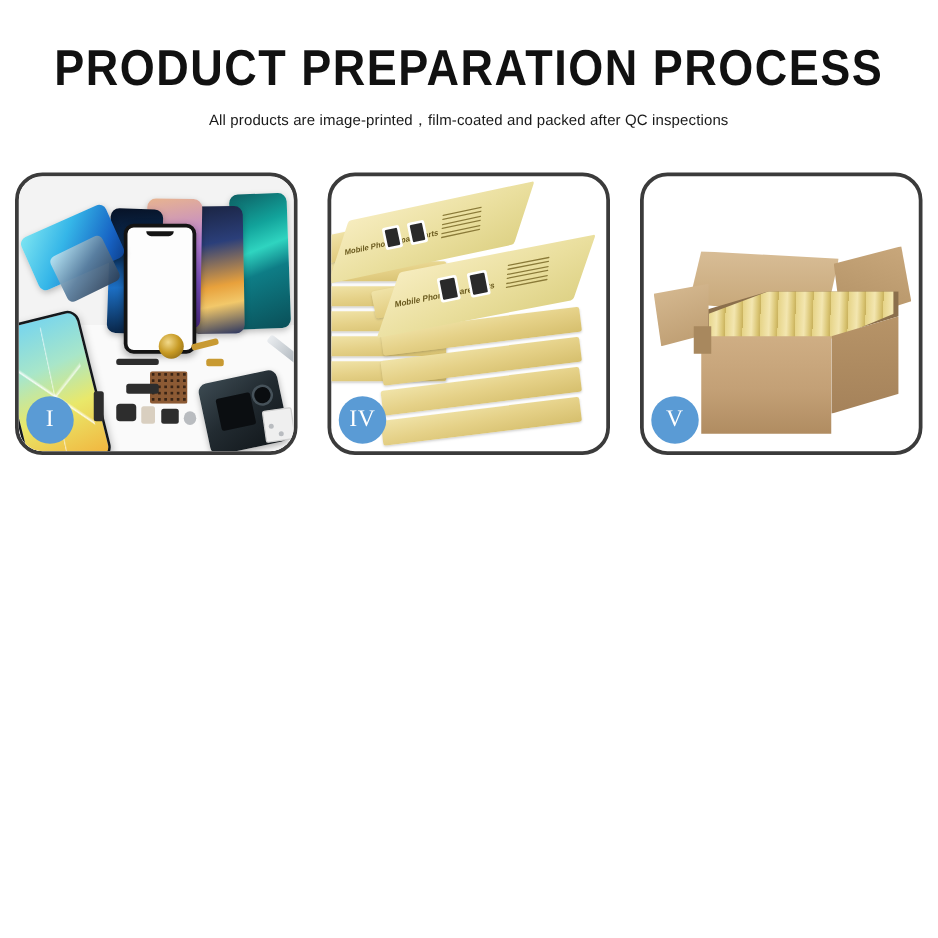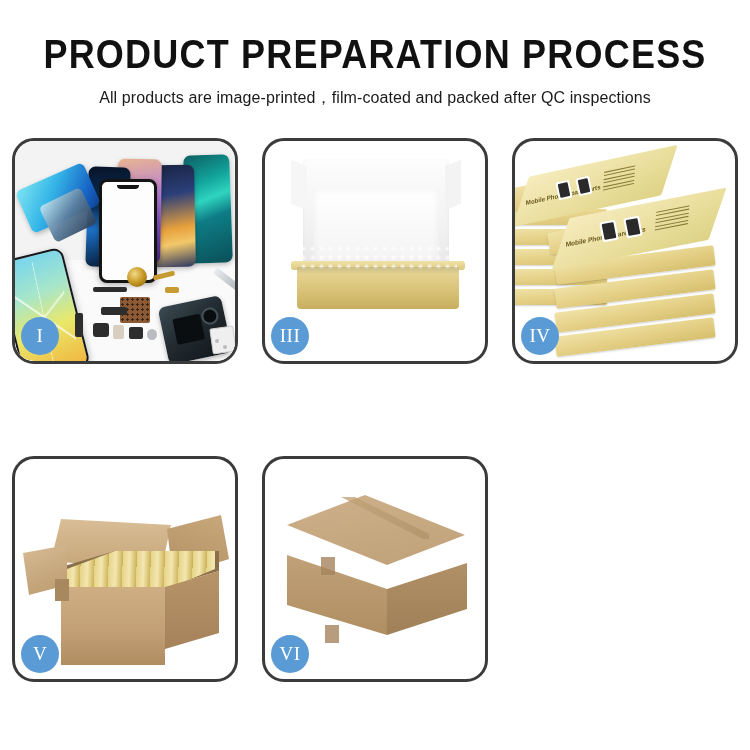--- a/index.html
+++ b/index.html
@@ -25,21 +25,21 @@
     letter-spacing:1.2px;
     color:#111111;
     line-height:40px;
     transform:scaleY(1.12);
     transform-origin:center top;
     white-space:nowrap;
   }
   #subtitle{
     margin-top:16px;
     font-family:"Liberation Sans", sans-serif;
-    font-size:16px;
+    font-size:12px;
     font-weight:400;
     color:#1a1a1a;
     letter-spacing:0.1px;
     white-space:nowrap;
   }
 
   
   #grid{
     position:absolute;
     left:12px; top:138px;
@@ -377,29 +377,20 @@
       <div class="board"></div>
       <div class="tweez"></div>
       <div class="sim"></div>
       <div class="pt silver" style="left:200px;top:198px;width:4px;height:4px;border-radius:50%;"></div>
       <div class="pt silver" style="left:208px;top:204px;width:4px;height:4px;border-radius:50%;"></div>
     </div>
     <div class="badge">I</div>
   </div>
 
 
-  <div class="panel">
-    <div class="stage">
-      <div class="b3-lid"></div>
-      <div class="b3-foam"></div>
-      <div class="b3-lip"></div>
-      <div class="b3-tray"></div>
-    </div>
-    <div class="badge">III</div>
-  </div>
 
   <div class="panel">
     <div class="stage">
 
       <div class="stackbox" style="left:-4px;top:68px;width:96px;height:16px;"></div>
       <div class="stackbox" style="left:-4px;top:88px;width:96px;height:16px;"></div>
       <div class="stackbox" style="left:-4px;top:108px;width:96px;height:16px;"></div>
       <div class="stackbox" style="left:-4px;top:128px;width:96px;height:16px;"></div>
       <div class="stackbox" style="left:-4px;top:148px;width:96px;height:16px;"></div>
 
@@ -454,26 +445,14 @@
       <div class="c5-inner"></div>
       <div class="c5-goods"></div>
       <div class="c5-flapL"></div>
       <div class="c5-front"></div>
       <div class="c5-side"></div>
       <div class="c5-tabL"></div>
     </div>
     <div class="badge">V</div>
   </div>
 
-  <div class="panel">
-    <div class="stage">
-      <div class="c6-shadow"></div>
-      <div class="c6-top"></div>
-      <div class="c6-tape"></div>
-      <div class="c6-front"></div>
-      <div class="c6-side"></div>
-      <div class="c6-tab" style="left:56px;top:98px;"></div>
-      <div class="c6-tab" style="left:60px;top:166px;"></div>
-    </div>
-    <div class="badge">VI</div>
-  </div>
 
 </div>
 
 </body></html>

